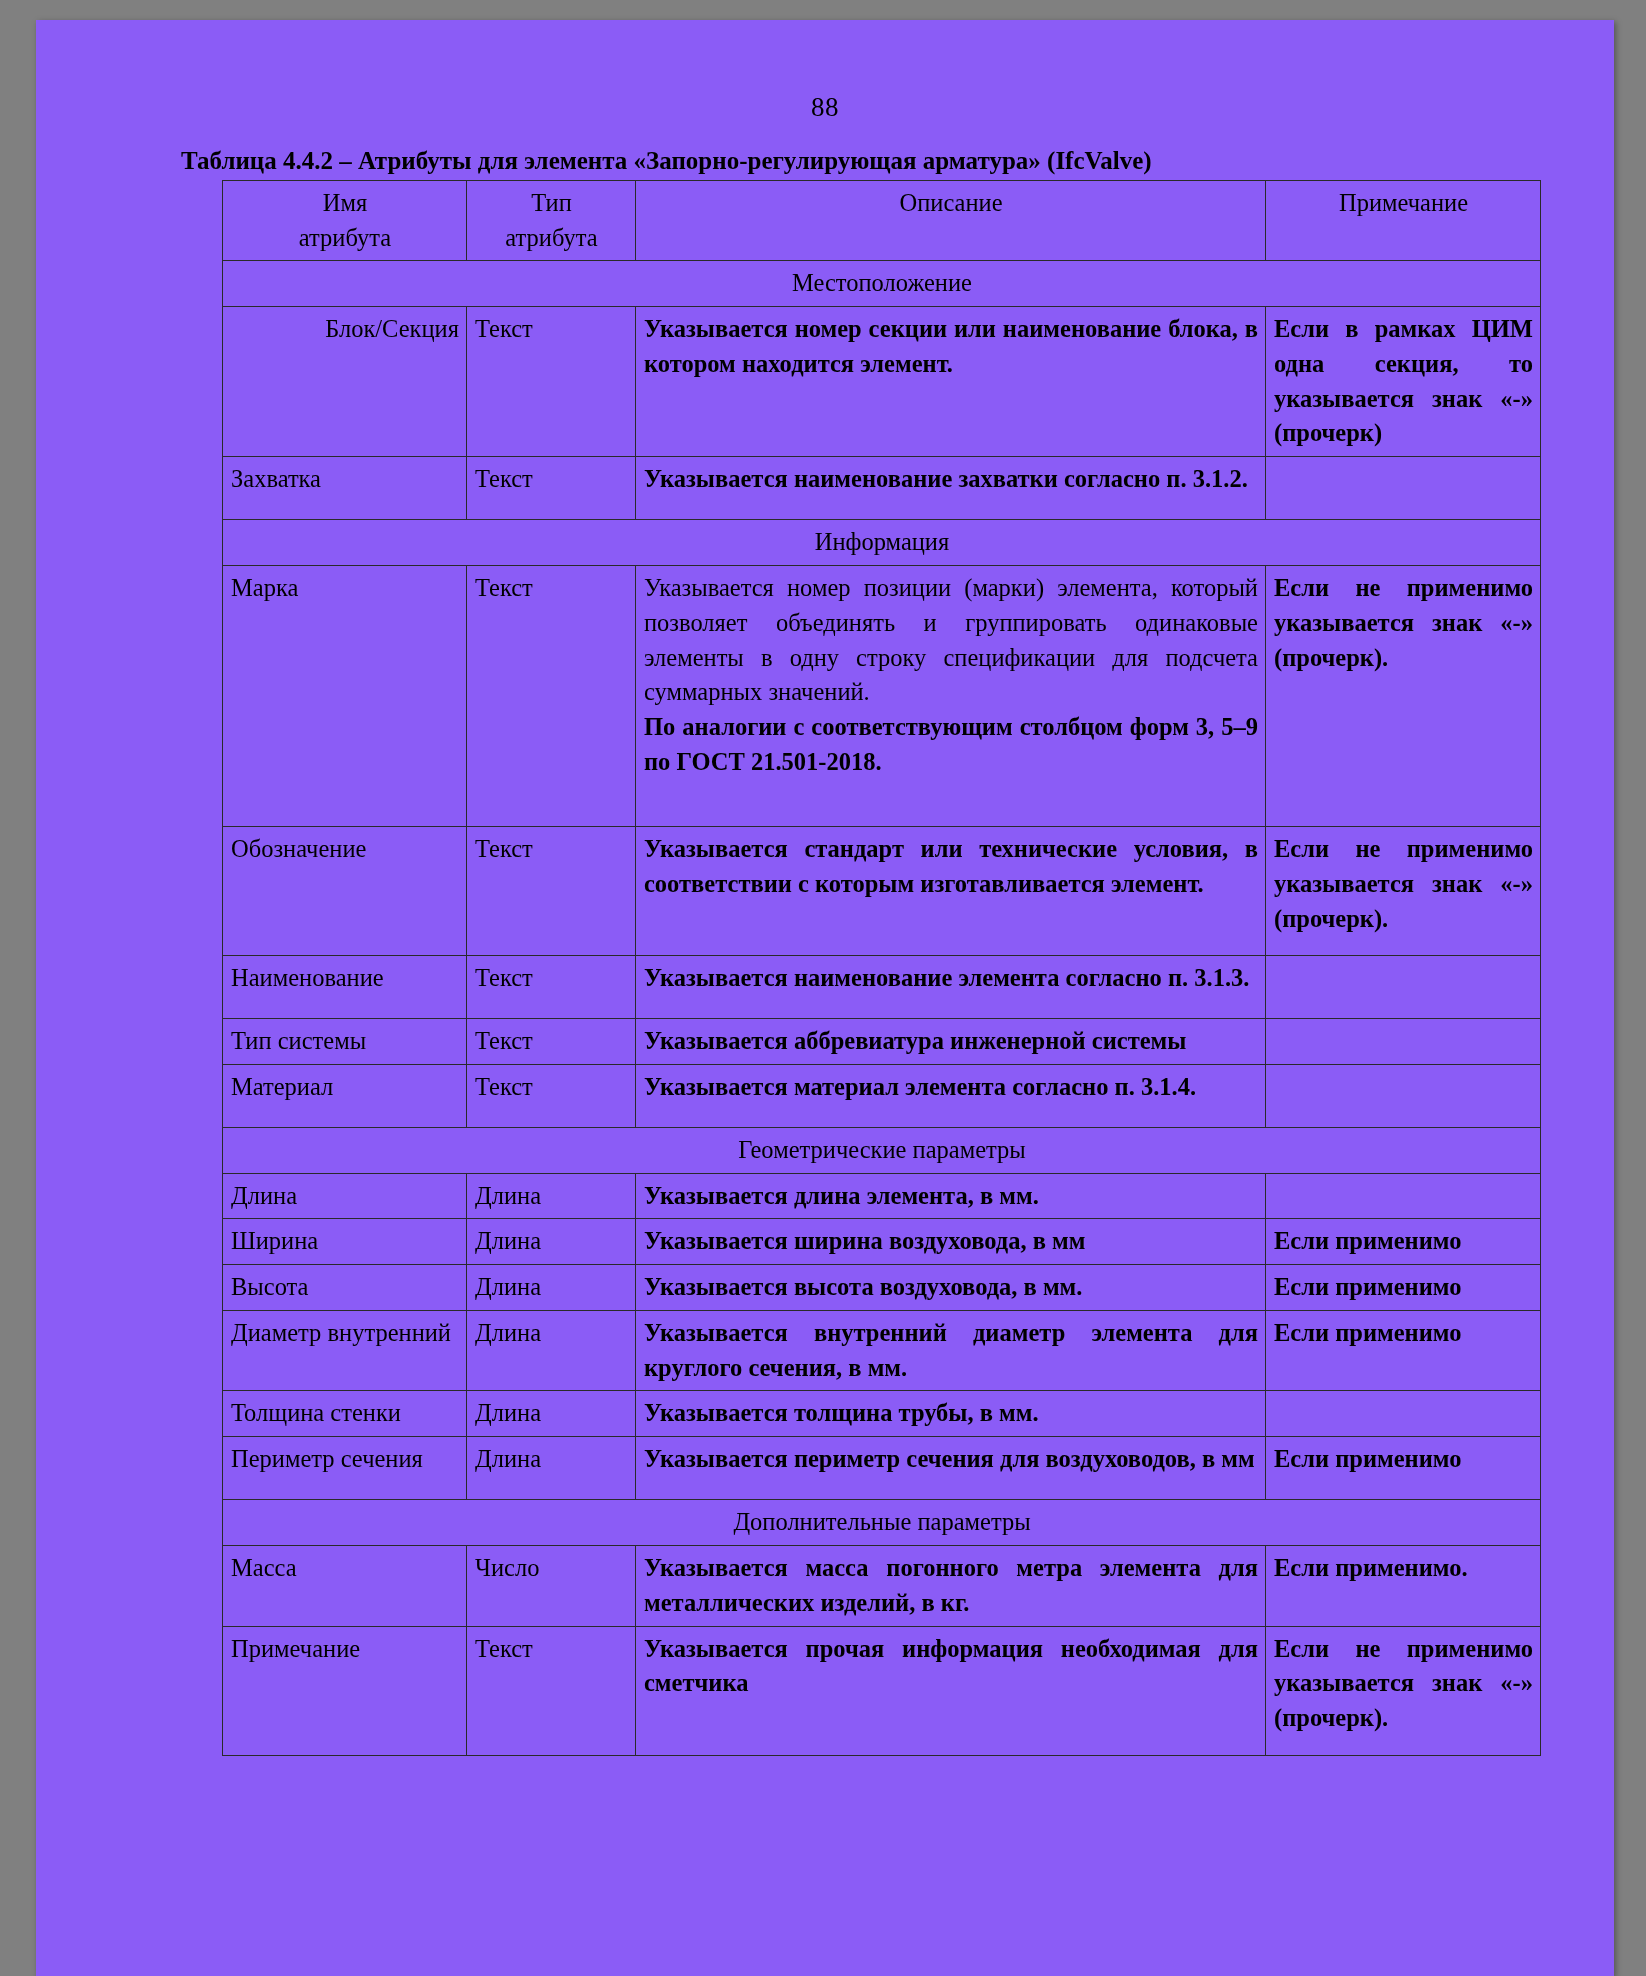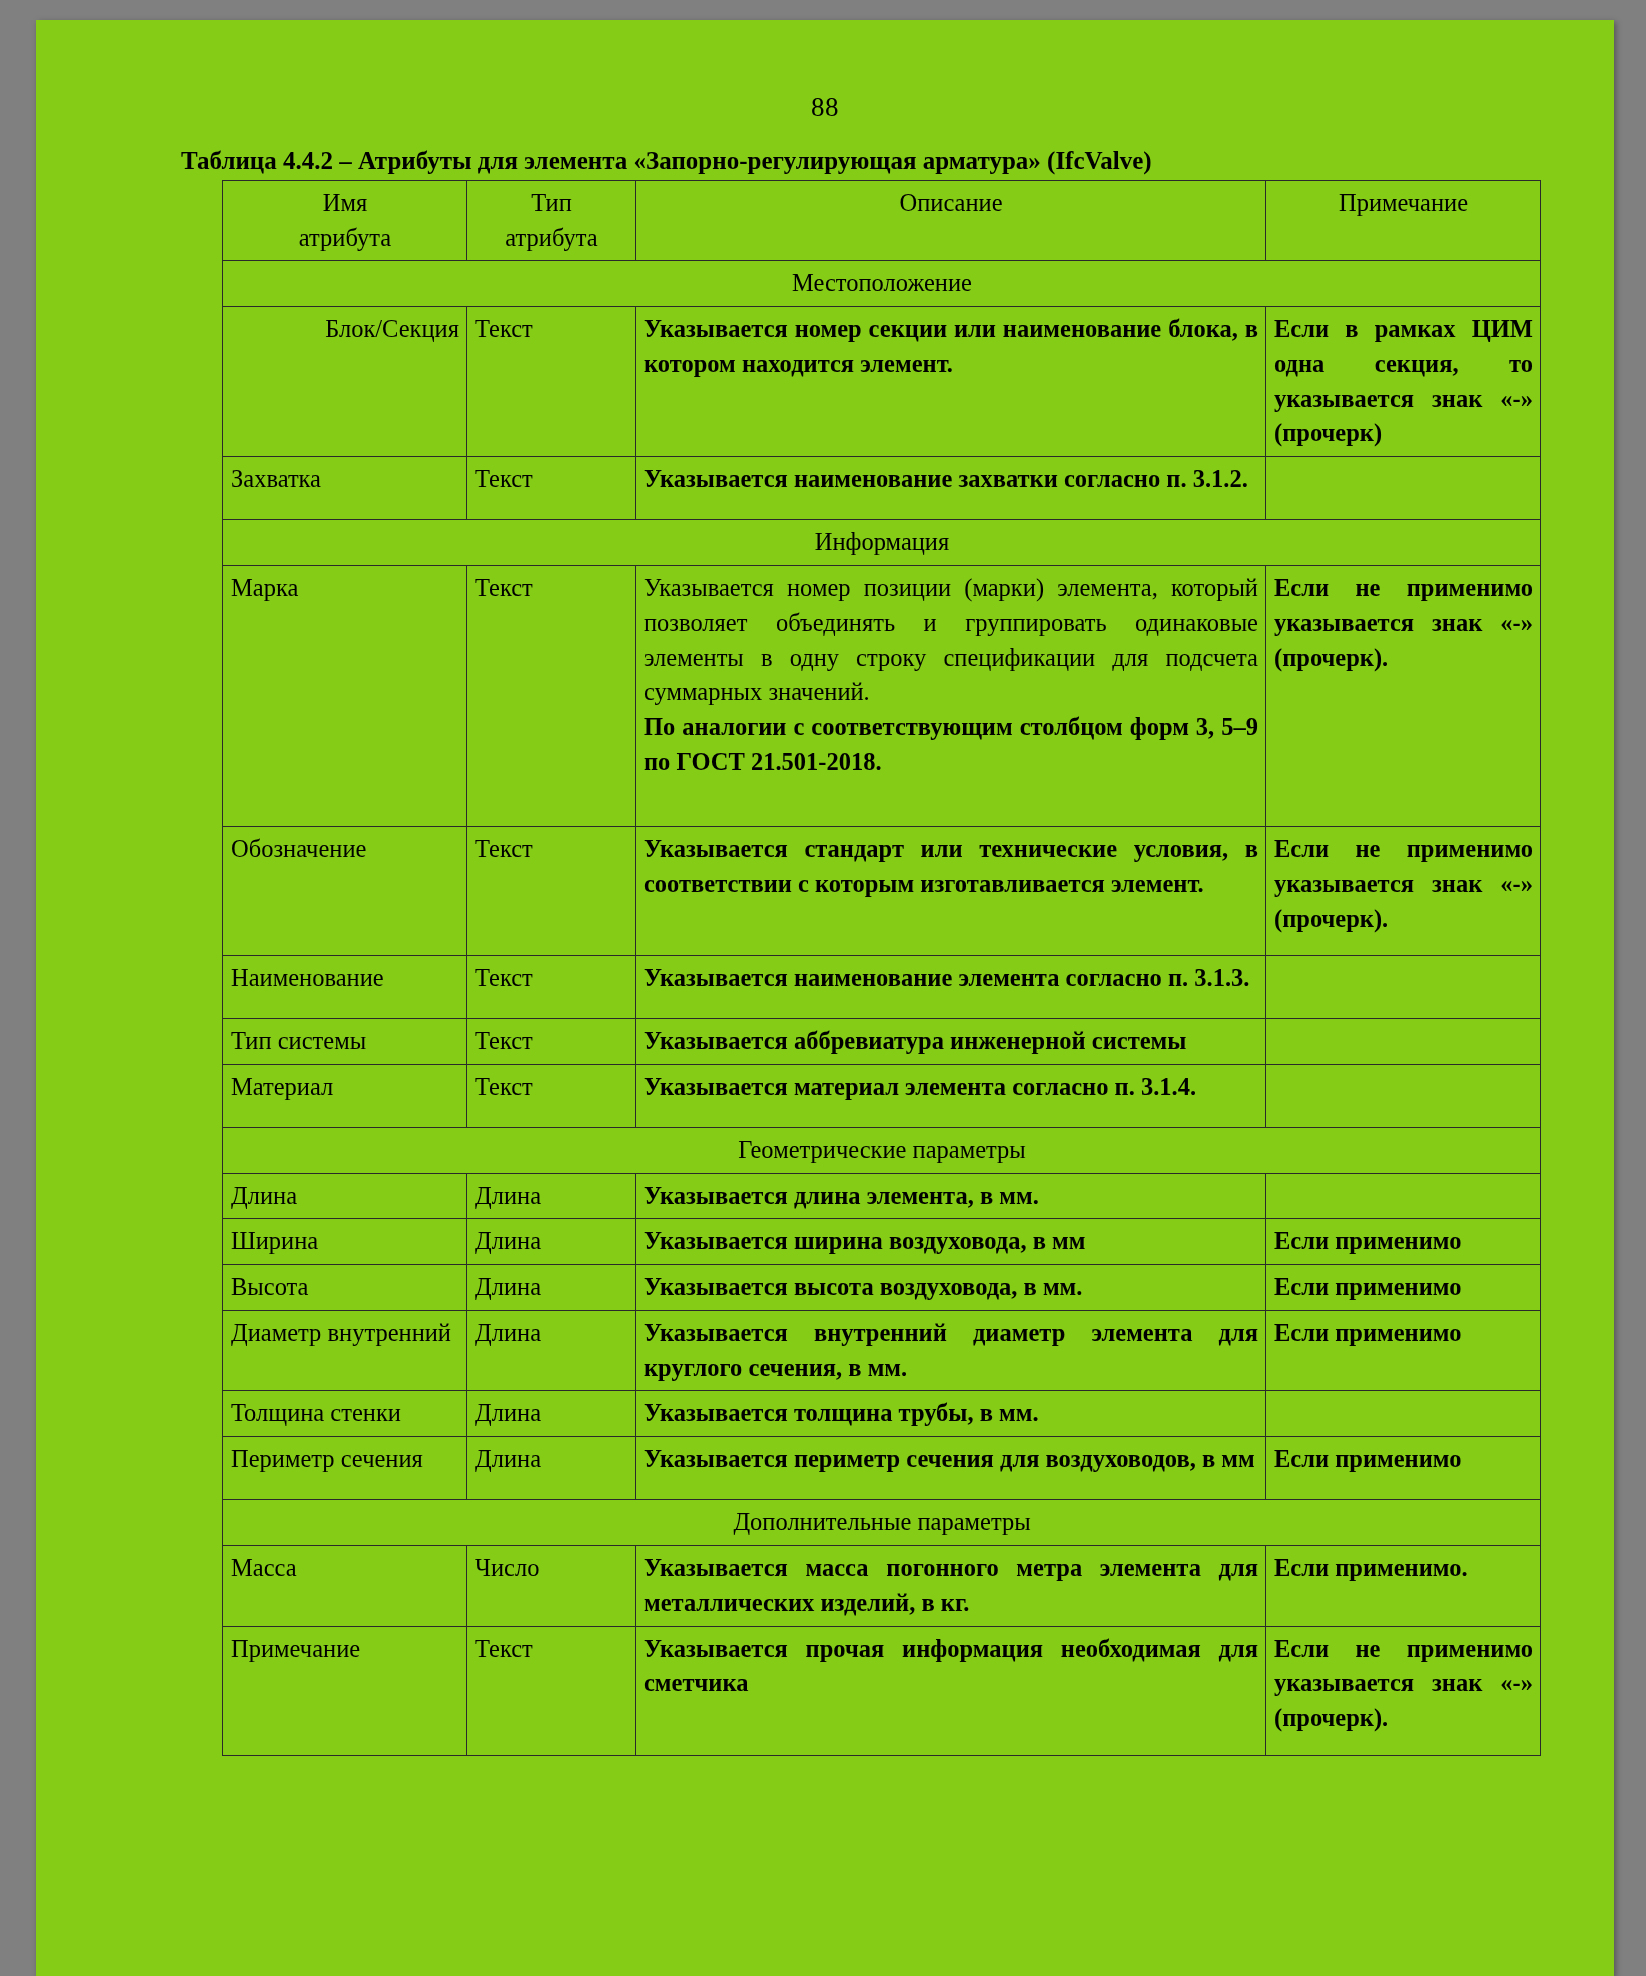--- a/index.html
+++ b/index.html
@@ -12,21 +12,21 @@
     background: #808080;
     font-family: "Liberation Serif", "DejaVu Serif", serif;
     overflow: hidden;
   }
   .page-shadow {
     position: absolute;
     left: 36px;
     top: 20px;
     width: 1578px;
     height: 1956px;
-    background: #84cc16;
+    background: #8b5cf6;
     box-shadow: 2px 2px 6px rgba(0,0,0,0.35);
     box-sizing: border-box;
   }
   .page-number {
     text-align: center;
     font-size: 27px;
     color: #000;
     margin-top: 74px;
     line-height: 1;
     letter-spacing: 0.5px;

